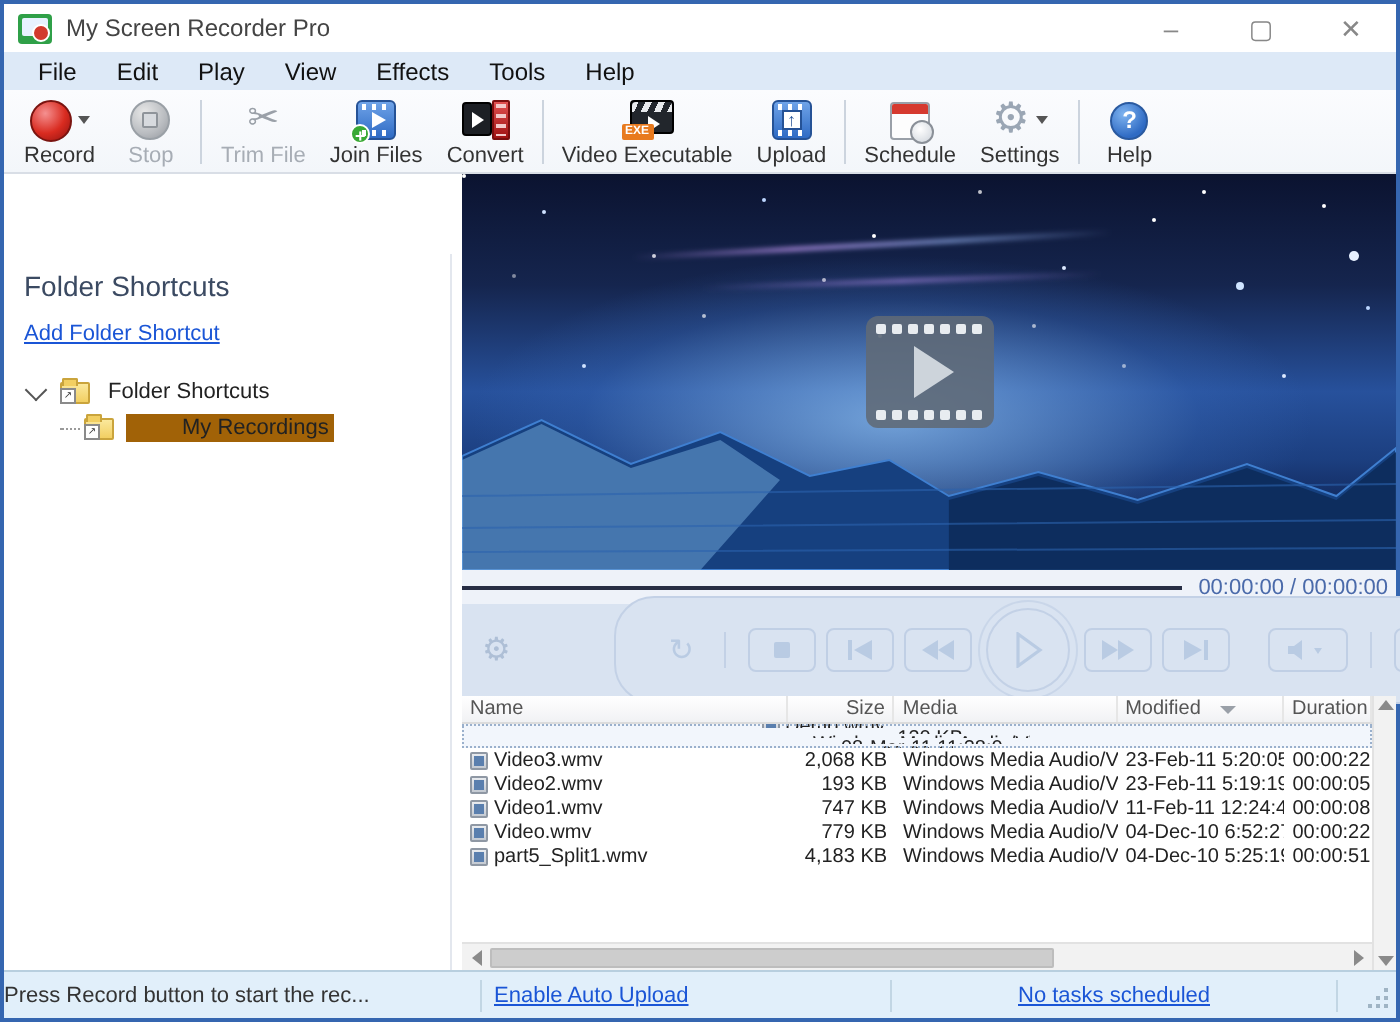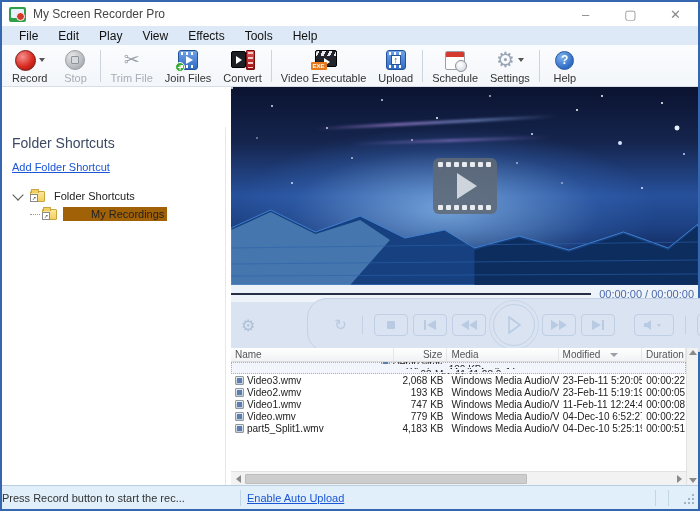--- a/index.html
+++ b/index.html
@@ -466,16 +466,17 @@
       </div>
     </div>
   </div>
 
   <div class="statusbar">
     <div class="st-msg">Press Record button to start the rec...</div>
     <div class="st-sep"></div>
     <a class="st-link">Enable Auto Upload</a>
     <div class="st-mid"></div>
     <div class="st-sep"></div>
+    <a class="st-link st-tasks">No tasks scheduled</a>
     <div class="st-sep"></div>
     <div class="grip"></div>
   </div>
 </div>
 
 </body></html>

